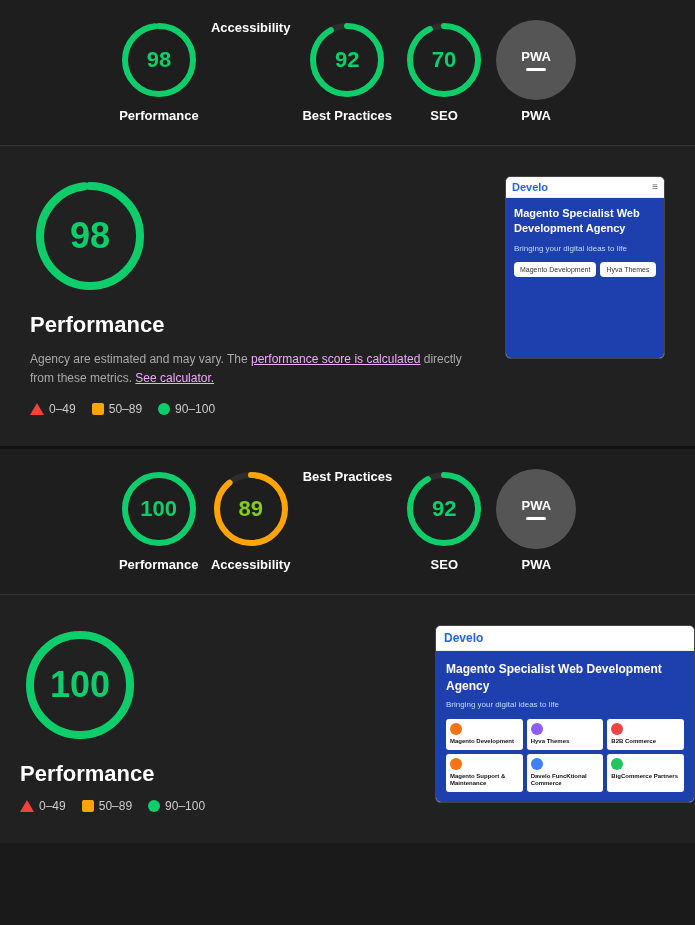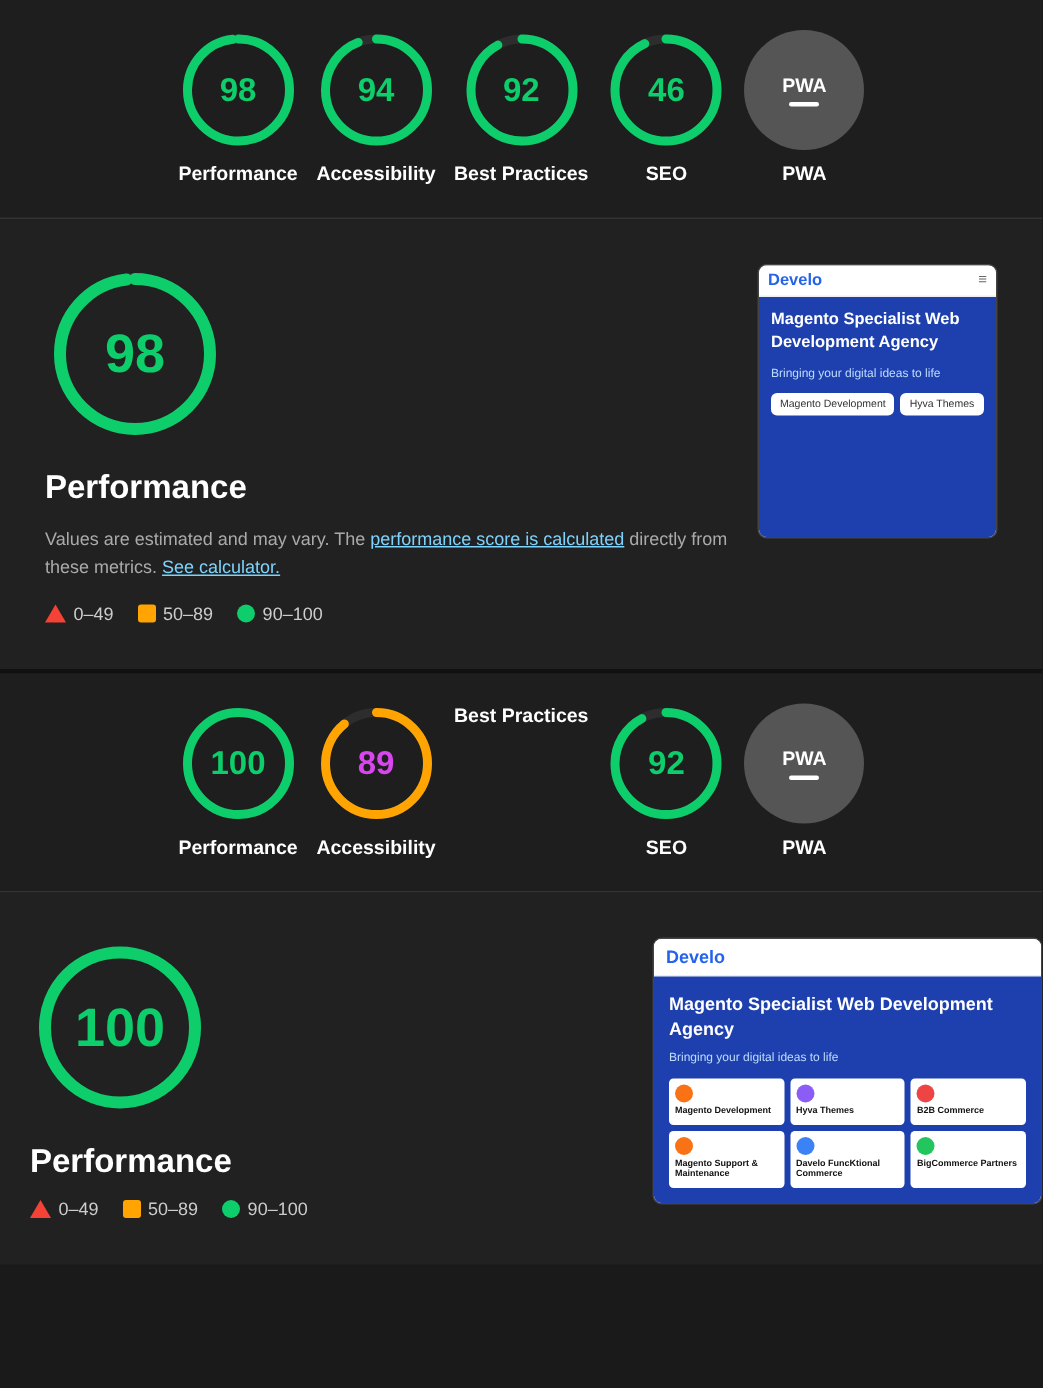--- a/index.html
+++ b/index.html
@@ -55,21 +55,21 @@
     .circle-score .score-number {
       position: absolute;
       top: 50%;
       left: 50%;
       transform: translate(-50%, -50%);
       font-size: 22px;
       font-weight: 700;
     }
 
     .circle-score.green .score-number { color: #0dce6b; }
-    .circle-score.orange .score-number { color: #d946ef; }
+    .circle-score.orange .score-number { color: #84cc16; }
 
     
     .pwa-badge {
       width: 80px;
       height: 80px;
       background: #555;
       border-radius: 50%;
       display: flex;
       flex-direction: column;
       align-items: center;
@@ -138,21 +138,21 @@
     }
 
     .description-text {
       font-size: 12px;
       color: #aaa;
       line-height: 1.6;
       margin-bottom: 14px;
     }
 
     .description-text a {
-      color: #7dd3fc;
+      color: #f0abfc;
       text-decoration: underline;
     }
 
     .legend-row {
       display: flex;
       gap: 16px;
       align-items: center;
       flex-wrap: wrap;
     }
 
@@ -357,48 +357,41 @@
         <svg width="80" height="80" viewBox="0 0 80 80">
           <circle cx="40" cy="40" r="34" fill="none" stroke="#2d2d2d" stroke-width="6"></circle>
           <circle cx="40" cy="40" r="34" fill="none" stroke="#0dce6b" stroke-width="6" stroke-dasharray="213.6" stroke-dashoffset="4.3" stroke-linecap="round"></circle>
         </svg>
         <span class="score-number">98</span>
       </div>
       <span class="label">Performance</span>
     </div>
 
     <div class="score-item">
-      <div class="circle-score green">
-        <svg width="80" height="80" viewBox="0 0 80 80">
-          <circle cx="40" cy="40" r="34" fill="none" stroke="#2d2d2d" stroke-width="6"></circle>
-          <circle cx="40" cy="40" r="34" fill="none" stroke="#0dce6b" stroke-width="6" stroke-dasharray="213.6" stroke-dashoffset="12.8" stroke-linecap="round"></circle>
-        </svg>
-        <span class="score-number">94</span>
-      </div>
       <span class="label">Accessibility</span>
     </div>
 
     <div class="score-item">
       <div class="circle-score green">
         <svg width="80" height="80" viewBox="0 0 80 80">
           <circle cx="40" cy="40" r="34" fill="none" stroke="#2d2d2d" stroke-width="6"></circle>
           <circle cx="40" cy="40" r="34" fill="none" stroke="#0dce6b" stroke-width="6" stroke-dasharray="213.6" stroke-dashoffset="17.1" stroke-linecap="round"></circle>
         </svg>
         <span class="score-number">92</span>
       </div>
       <span class="label">Best Practices</span>
     </div>
 
     <div class="score-item">
       <div class="circle-score green">
         <svg width="80" height="80" viewBox="0 0 80 80">
           <circle cx="40" cy="40" r="34" fill="none" stroke="#2d2d2d" stroke-width="6"></circle>
           <circle cx="40" cy="40" r="34" fill="none" stroke="#0dce6b" stroke-width="6" stroke-dasharray="213.6" stroke-dashoffset="14.9" stroke-linecap="round"></circle>
         </svg>
-        <span class="score-number">46</span>
+        <span class="score-number">70</span>
       </div>
       <span class="label">SEO</span>
     </div>
 
     <div class="score-item">
       <div class="pwa-badge">
         <span class="pwa-text">PWA</span>
         <div class="pwa-dash"></div>
       </div>
       <span class="label">PWA</span>
@@ -411,21 +404,21 @@
   <div class="detail-left">
     <div class="big-circle">
       <svg width="120" height="120" viewBox="0 0 120 120">
         <circle cx="60" cy="60" r="50" fill="none" stroke="#2d2d2d" stroke-width="8"></circle>
         <circle cx="60" cy="60" r="50" fill="none" stroke="#0dce6b" stroke-width="8" stroke-dasharray="314.2" stroke-dashoffset="6.3" stroke-linecap="round"></circle>
       </svg>
       <span class="big-number">98</span>
     </div>
     <div class="section-title">Performance</div>
     <div class="description-text">
-      <span>Values are estimated and may vary. The </span><a href="#">performance score is calculated</a><span> directly from these metrics. </span><a href="#">See calculator.</a>
+      <span>Agency are estimated and may vary. The </span><a href="#">performance score is calculated</a><span> directly from these metrics. </span><a href="#">See calculator.</a>
     </div>
     <div class="legend-row">
       <div class="legend-item">
         <div class="legend-triangle"></div>
         <span>0–49</span>
       </div>
       <div class="legend-item">
         <div class="legend-square"></div>
         <span>50–89</span>
       </div>

